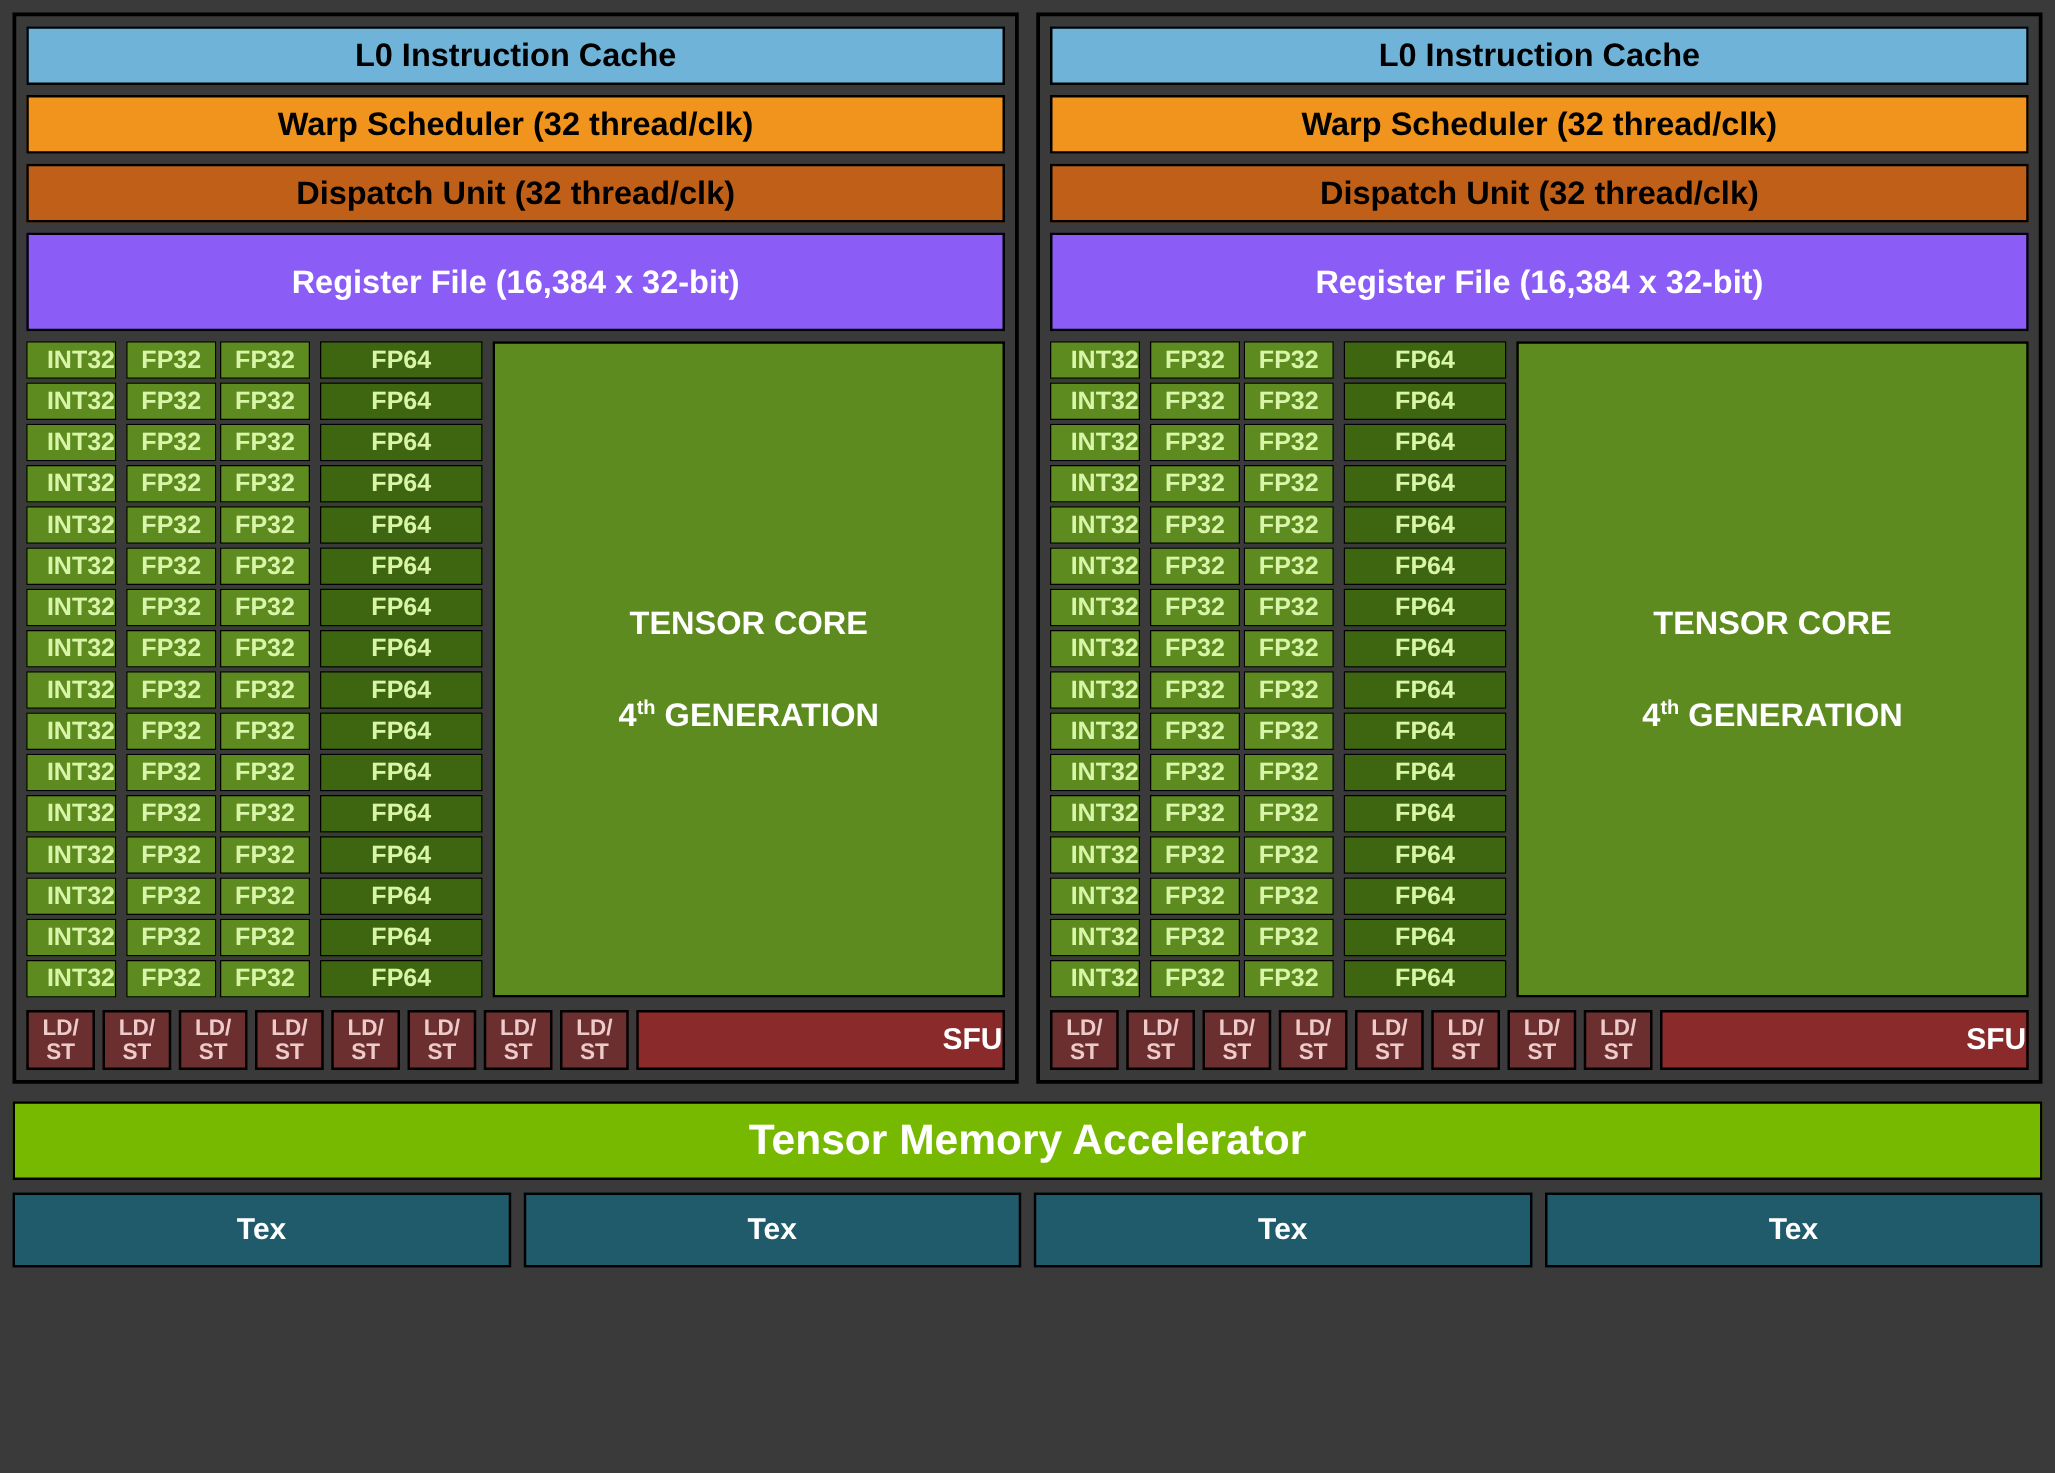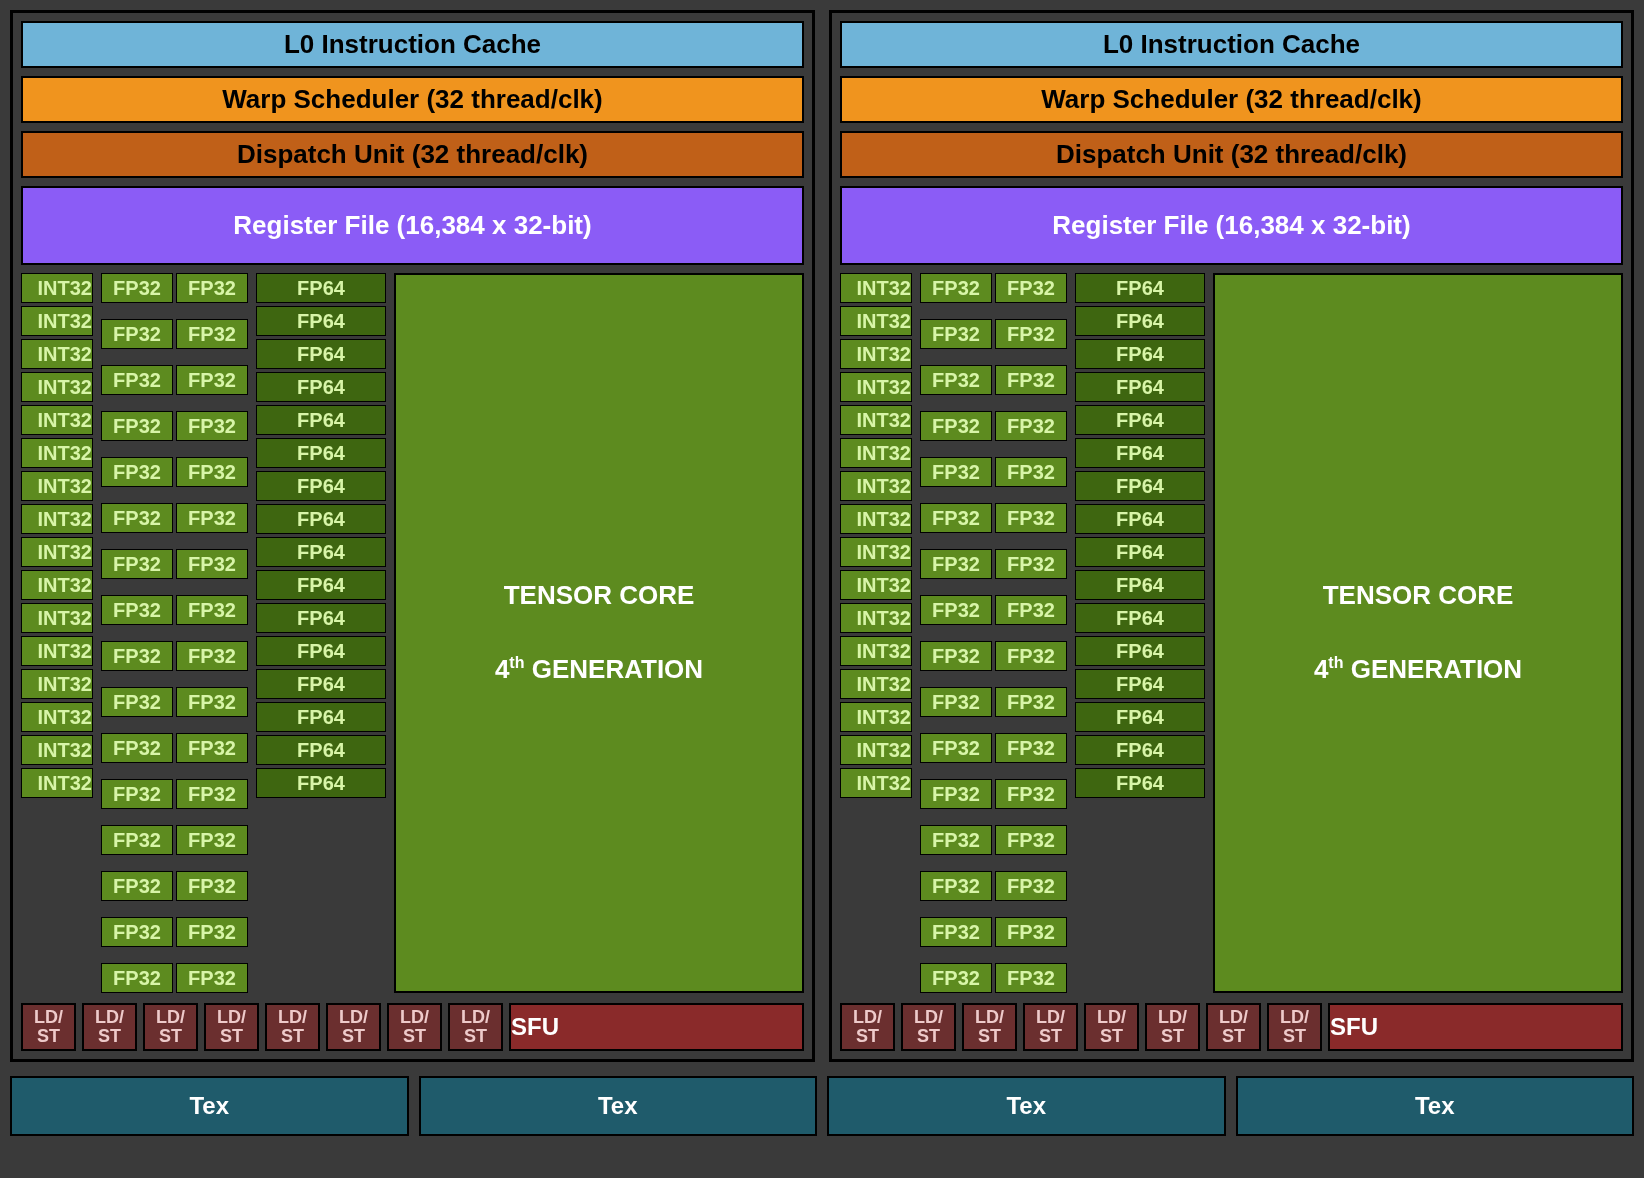--- a/index.html
+++ b/index.html
@@ -40,21 +40,21 @@
     color: #fff;
     padding: 22px 0;
     font-size: 26px;
   }
   .compute-row {
     display: flex;
     gap: 8px;
     margin-bottom: 10px;
   }
   .col-int32 { display: flex; flex-direction: column; gap: 3px; }
-  .col-fp32 { display: flex; flex-direction: column; gap: 16px; }
+  .col-fp32 { display: flex; flex-direction: column; gap: 3px; }
   .col-fp64 { display: flex; flex-direction: column; gap: 3px; }
   .unit-cell {
     background: #5d8b1f;
     border: 1px solid #000;
     color: #d8f5a8;
     font-weight: bold;
     font-size: 20px;
     text-align: right;
     height: 30px;
     line-height: 28px;
@@ -98,21 +98,21 @@
     width: 55px;
     height: 48px;
     display:flex; flex-direction:column; justify-content:center; line-height:1.05;
   }
   .sfu {
     background: #8a2a2a;
     border: 2px solid #000;
     color: #fff;
     font-weight: bold;
     font-size: 24px;
-    text-align: left;
+    text-align: right;
     flex: 1;
     height: 48px;
     line-height: 44px;
   }
   .fullbar {
     border: 2px solid #000;
     text-align: center;
     font-weight: bold;
     margin-bottom: 10px;
   }
@@ -452,20 +452,21 @@
           </div>
           <div class="ldst">
             <span>LD/</span>
             <span>ST</span>
           </div>
           <div class="sfu">SFU</div>
         </div>
     </div>
     </div>
 
+  <div class="fullbar tma">Tensor Memory Accelerator</div>
 
   <div class="tex-row">
       <div class="tex">Tex</div>
       <div class="tex">Tex</div>
       <div class="tex">Tex</div>
       <div class="tex">Tex</div>
     </div>
 
 </div>
 

